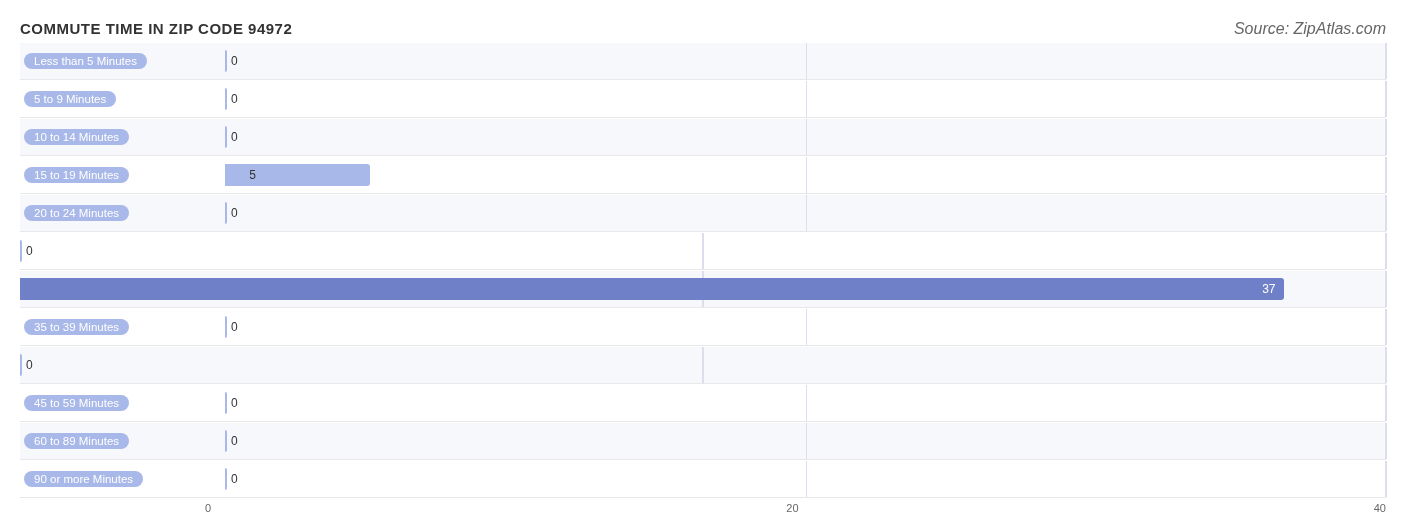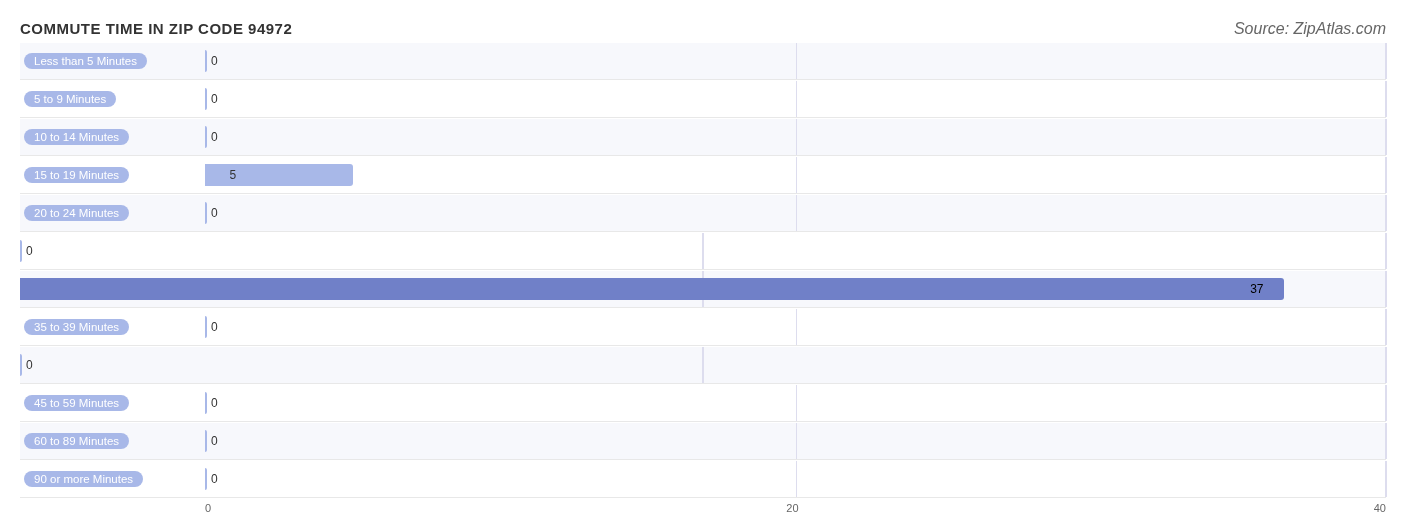--- a/index.html
+++ b/index.html
@@ -35,20 +35,21 @@
     .chart-area {
       width: 100%;
       position: relative;
     }
     .bar-row {
       display: flex;
       align-items: center;
       height: 37px;
       margin-bottom: 1px;
       border-bottom: 1px solid #e8e8e8;
+      gap: 20px;
     }
     .bar-row:nth-child(odd) {
       background: #f7f8fc;
     }
     .bar-row:nth-child(even) {
       background: #fff;
     }
     .bar-label {
       width: 185px;
       min-width: 185px;
@@ -86,23 +87,23 @@
     .bar-fill.highlight {
       background: #7080c8;
     }
     .bar-value {
       font-size: 12px;
       color: #333;
       margin-left: 6px;
       position: absolute;
     }
     .bar-value.inside {
-      color: #000000;
+      color: #ffffff;
       margin-left: 0;
-      right: 20px;
+      right: 8px;
     }
     .x-axis {
       display: flex;
       padding-left: 185px;
       margin-top: 4px;
     }
     .x-axis-labels {
       flex: 1;
       display: flex;
       justify-content: space-between;

